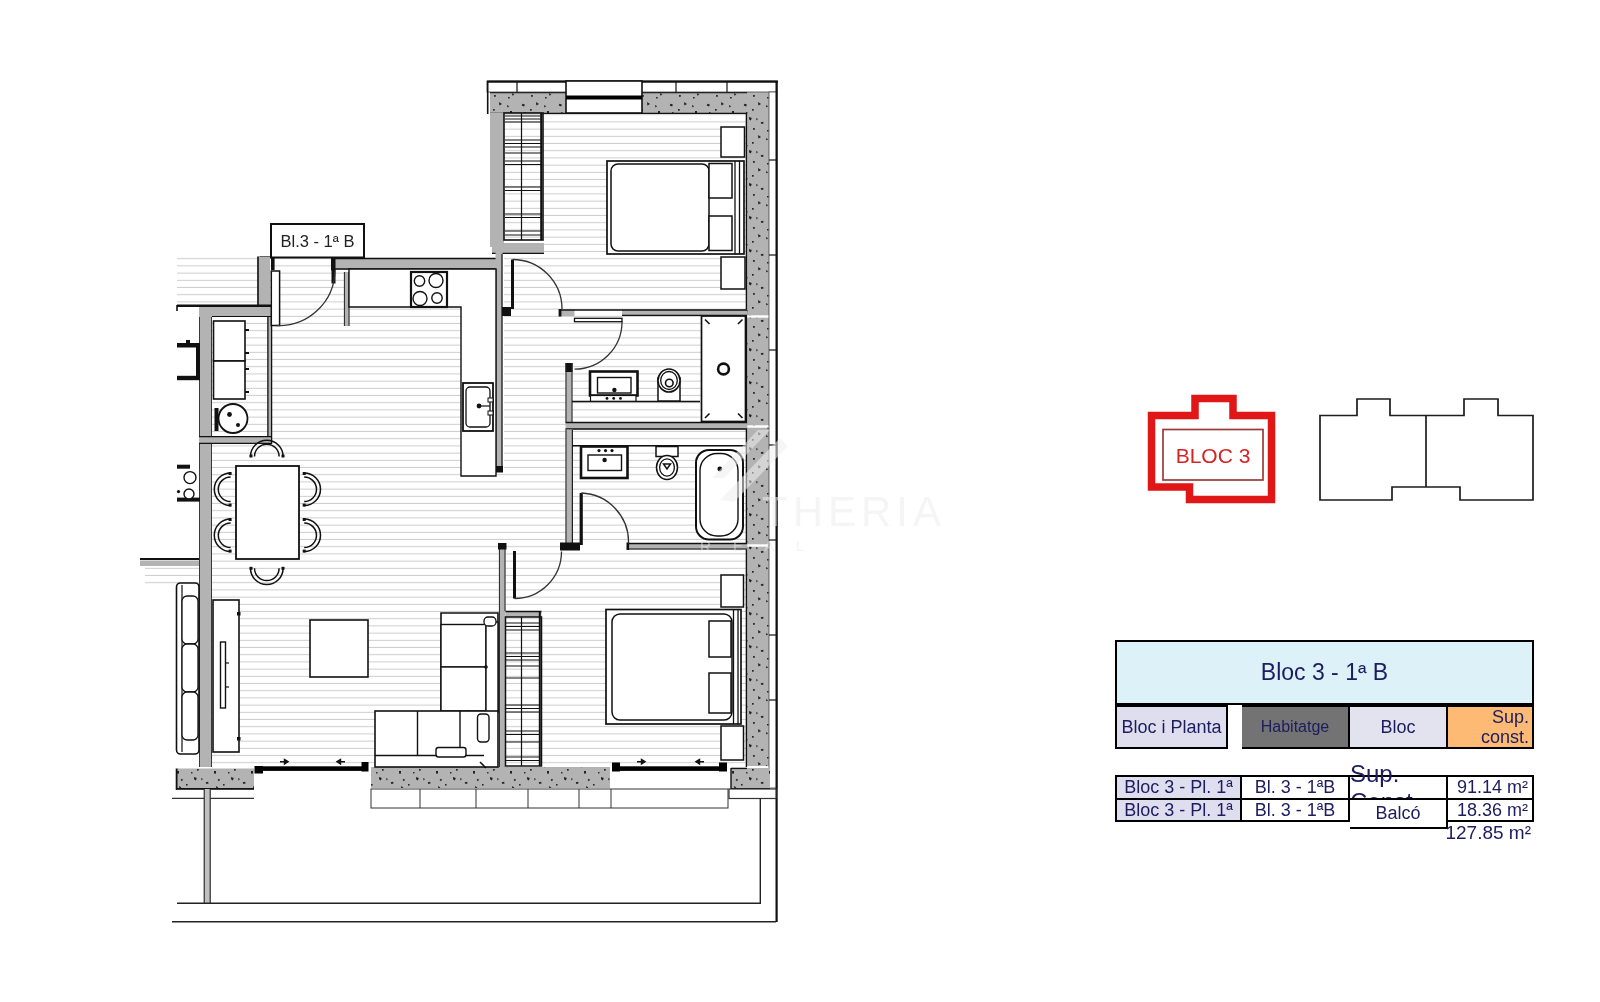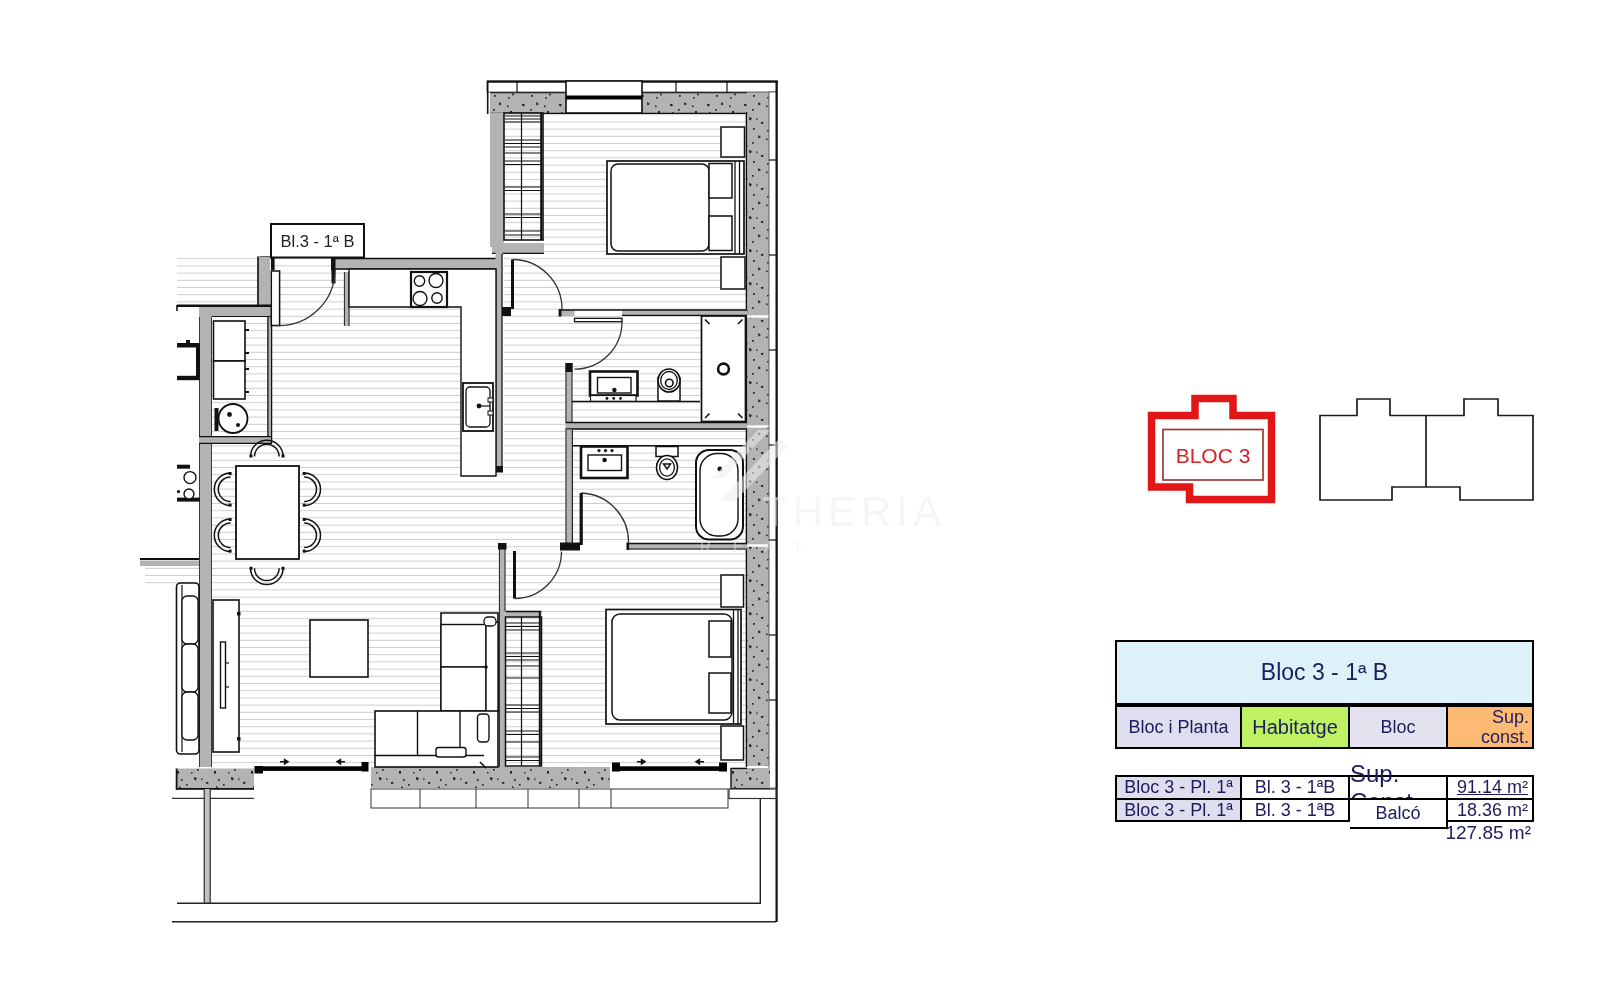--- a/index.html
+++ b/index.html
@@ -571,29 +571,29 @@
 </g>
 
 <g fill="none" stroke="#1c1c1c" stroke-width="1.7">
 <path d="M1320 415.5 L1357 415.5 L1357 399 L1390 399 L1390 415.5 L1464 415.5 L1464 399 L1498 399 L1498 415.5 L1533 415.5 L1533 500 L1460 500 L1460 487 L1392 487 L1392 500 L1320 500 Z"></path>
 <line x1="1426" y1="415.5" x2="1426" y2="487"></line>
 </g>
 </svg>
 
 <div class="abs tcell" style="left:1115px;top:640px;width:419px;height:65px;background:#ddf1f8;border:2px solid #000;font-size:23px;">Bloc&nbsp;3&nbsp;-&nbsp;1ª&nbsp;B</div>
 
-<div class="abs tcell" style="left:1115px;top:705px;width:127px;height:44px;background:#dfdeef;border:2px solid #000;font-size:18px;">Bloc i Planta</div>
-<div class="abs tcell" style="left:1242px;top:705px;width:108px;height:44px;background:#bef264;border:2px solid #000;border-left:none;font-size:20px;">Habitatge</div>
+<div class="abs tcell" style="left:1115px;top:705px;width:113px;height:44px;background:#dfdeef;border:2px solid #000;font-size:18px;">Bloc i Planta</div>
+<div class="abs tcell" style="left:1242px;top:705px;width:108px;height:44px;background:#737373;border:2px solid #000;border-left:none;font-size:16px;">Habitatge</div>
 <div class="abs tcell" style="left:1350px;top:705px;width:98px;height:44px;background:#e2e3ef;border:2px solid #000;border-left:none;font-size:18px;">Bloc</div>
 <div class="abs tcell" style="left:1448px;top:705px;width:86px;height:44px;background:#fdba74;border:2px solid #000;border-left:none;font-size:18px;justify-content:flex-end;text-align:right;line-height:20px;padding-right:3px;">Sup.<br>const.</div>
 
 <div class="abs tcell" style="left:1115px;top:775px;width:127px;height:23px;background:#dfdeef;border:2px solid #000;border-bottom:none;font-size:18px;">Bloc 3 - Pl. 1ª</div>
 <div class="abs tcell" style="left:1242px;top:775px;width:108px;height:23px;background:#fff;border:2px solid #000;border-left:none;border-bottom:none;font-size:18px;">Bl. 3 - 1ªB</div>
 <div class="abs tcell" style="left:1350px;top:775px;width:98px;height:23px;background:#fff;border:2px solid #000;border-left:none;border-bottom:none;font-size:24px;">Sup. Const.</div>
-<div class="abs tcell" style="left:1448px;top:775px;width:86px;height:23px;background:#fff;border:2px solid #000;border-left:none;border-bottom:none;font-size:18px;justify-content:flex-end;padding-right:4px;text-decoration:underline;">91.14 m²</div>
+<div class="abs tcell" style="left:1448px;top:775px;width:86px;height:23px;background:#fff;border:2px solid #000;border-left:none;border-bottom:none;font-size:18px;justify-content:flex-end;padding-right:4px;">91.14 m²</div>
 
 <div class="abs tcell" style="left:1115px;top:798px;width:127px;height:24px;background:#dfdeef;border:2px solid #000;font-size:18px;">Bloc 3 - Pl. 1ª</div>
 <div class="abs tcell" style="left:1242px;top:798px;width:108px;height:24px;background:#fff;border:2px solid #000;border-left:none;font-size:18px;">Bl. 3 - 1ªB</div>
 <div class="abs tcell" style="left:1350px;top:798px;width:98px;height:31px;background:#fff;border:2px solid #000;border-left:none;font-size:18px;">Balcó</div>
 <div class="abs tcell" style="left:1448px;top:798px;width:86px;height:24px;background:#fff;border:2px solid #000;border-left:none;font-size:18px;justify-content:flex-end;padding-right:4px;">18.36 m²</div>
 
 <div class="abs tcell" style="left:1380px;top:822px;width:151px;height:21px;font-size:19px;justify-content:flex-end;">127.85 m²</div>
 </div>
 
 </body></html>

